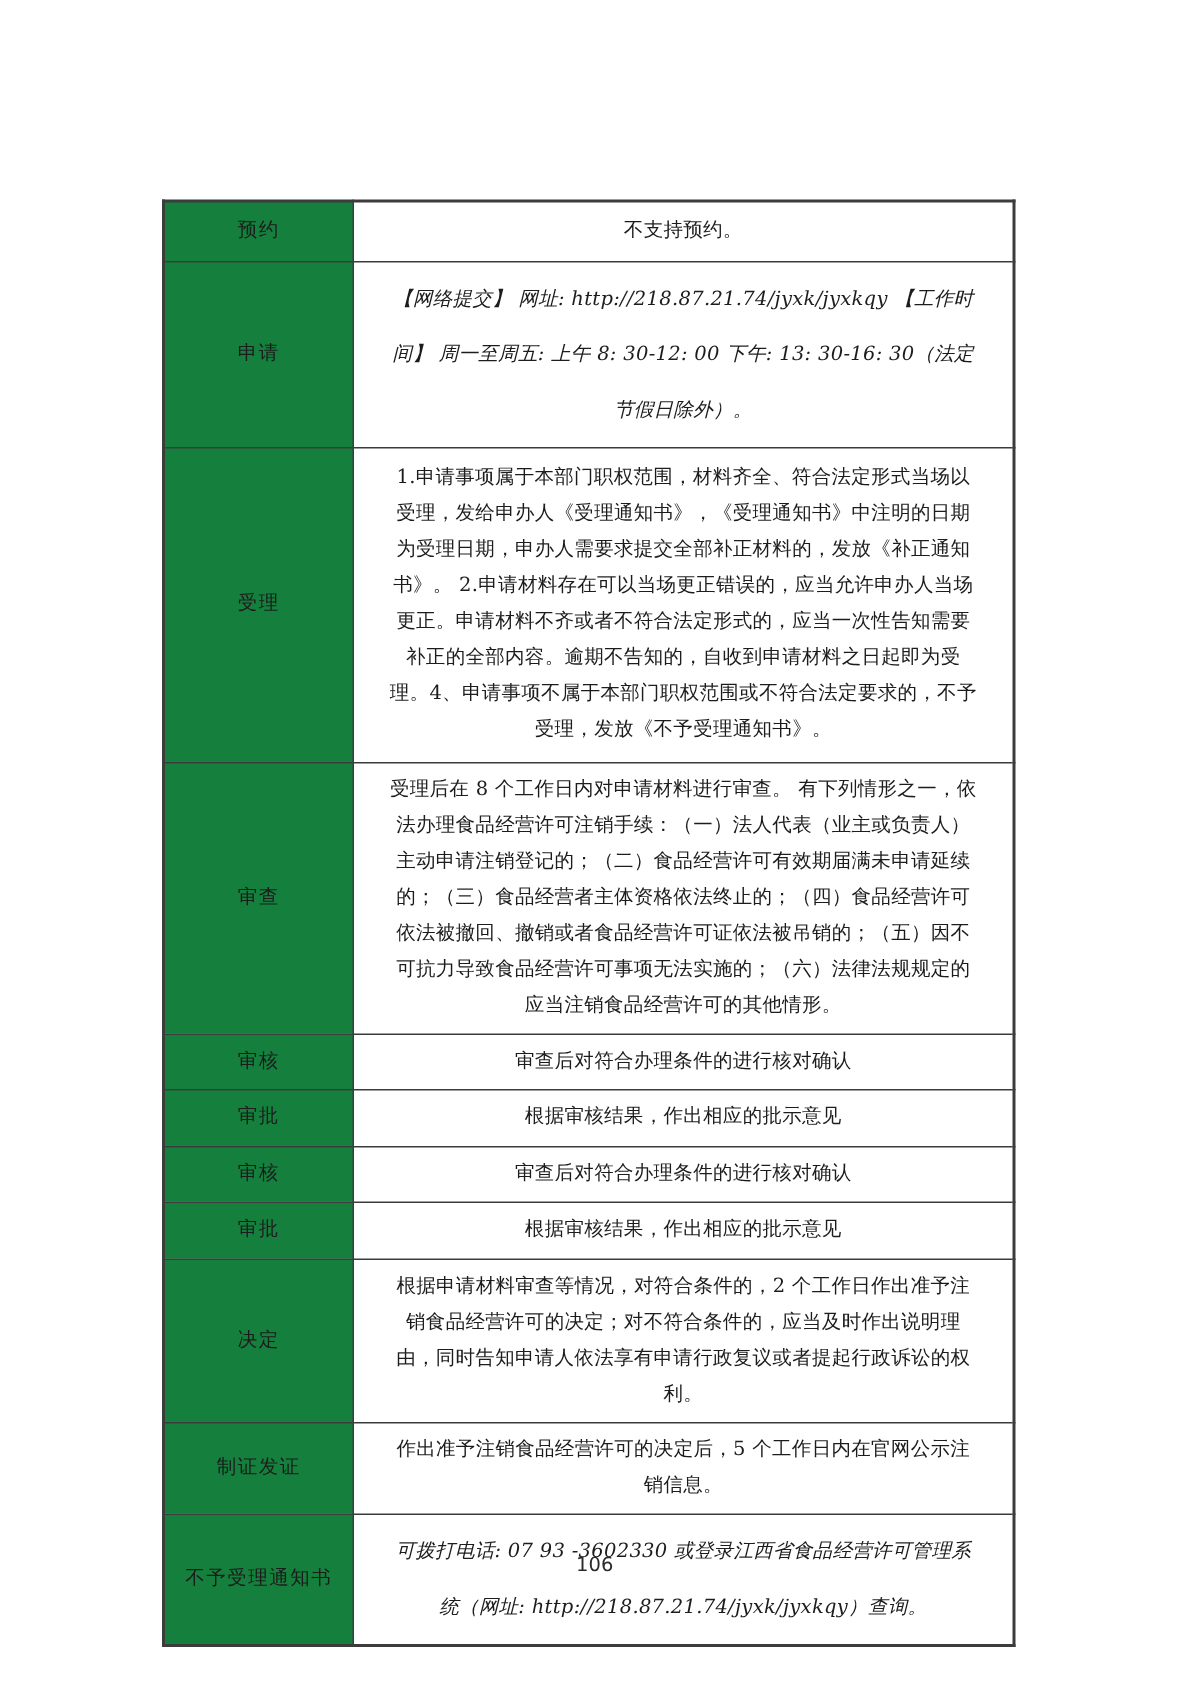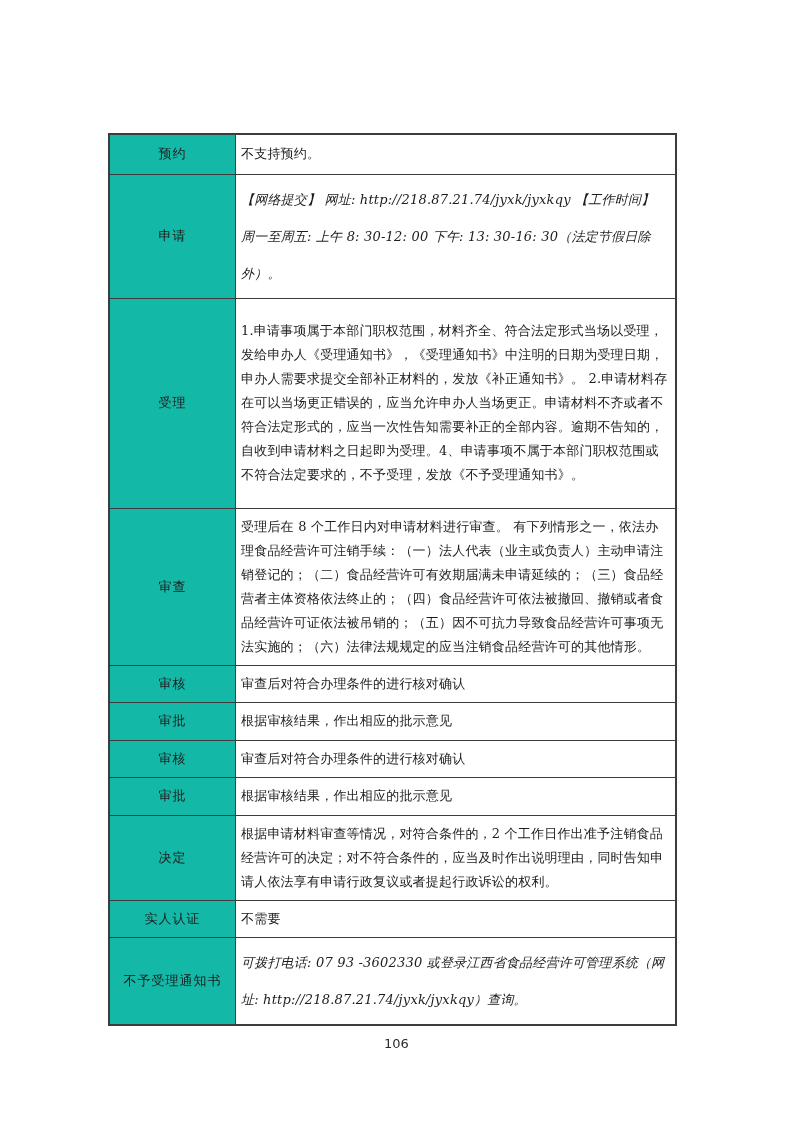--- a/index.html
+++ b/index.html
@@ -26,30 +26,30 @@
     border: 2px solid #3c3c3c;
   }
   table.process-table td {
     border: 1.5px solid #3c3c3c;
     vertical-align: middle;
     font-size: 13px;
     color: #1c1c1c;
   }
   td.label-cell {
     width: 117px;
-    background: #14b8a6;
+    background: #15803d;
     text-align: center;
     letter-spacing: 1px;
     line-height: 18px;
     padding: 2px 4px;
   }
   td.content-cell {
     background: #ffffff;
-    text-align: left;
-    padding: 6px 5px;
+    text-align: center;
+    padding: 6px 23px;
     line-height: 24px;
     letter-spacing: 0.2px;
     word-break: break-all;
   }
   tr.tall-lines td.content-cell {
     line-height: 37px;
     font-style: italic;
   }
   .page-number {
     position: absolute;
@@ -98,23 +98,23 @@
         <td class="content-cell">审查后对符合办理条件的进行核对确认</td>
       </tr>
       <tr style="height:38px">
         <td class="label-cell">审批</td>
         <td class="content-cell">根据审核结果，作出相应的批示意见</td>
       </tr>
       <tr style="height:77px">
         <td class="label-cell">决定</td>
         <td class="content-cell">根据申请材料审查等情况，对符合条件的，2 个工作日作出准予注销食品经营许可的决定；对不符合条件的，应当及时作出说明理由，同时告知申请人依法享有申请行政复议或者提起行政诉讼的权利。</td>
       </tr>
-      <tr style="height:37px">
-        <td class="label-cell">实人认证</td>
-        <td class="content-cell">不需要</td>
+      <tr style="height:41px">
+        <td class="label-cell">制证发证</td>
+        <td class="content-cell">作出准予注销食品经营许可的决定后，5 个工作日内在官网公示注销信息。</td>
       </tr>
       <tr class="tall-lines" style="height:85px">
         <td class="label-cell">不予受理通知书</td>
         <td class="content-cell">可拨打电话: 07 93 -3602330 或登录江西省食品经营许可管理系统（网址: http://218.87.21.74/jyxk/jyxkqy）查询。</td>
       </tr>
     </tbody>
   </table>
 
   <div class="page-number">106</div>
 

